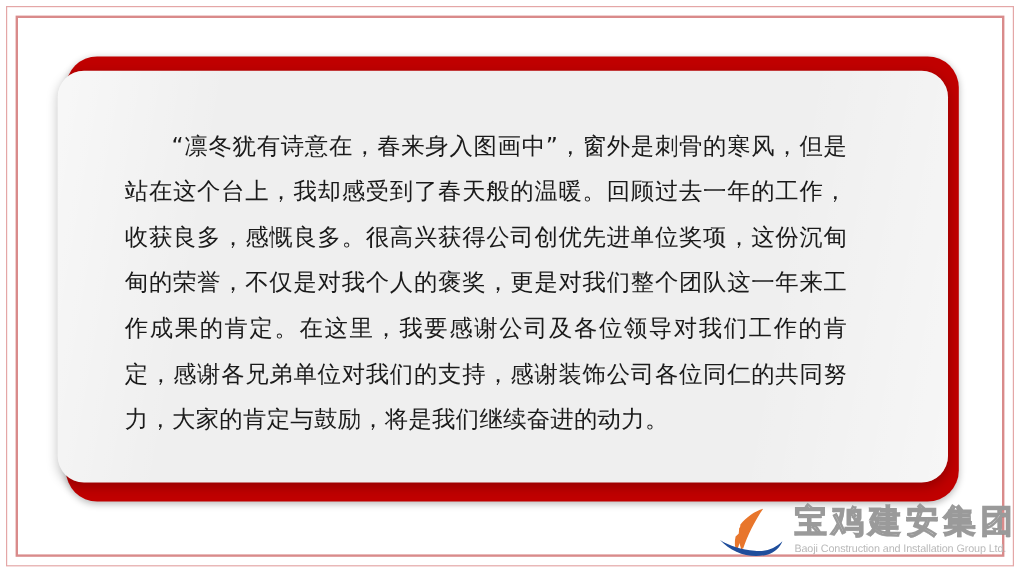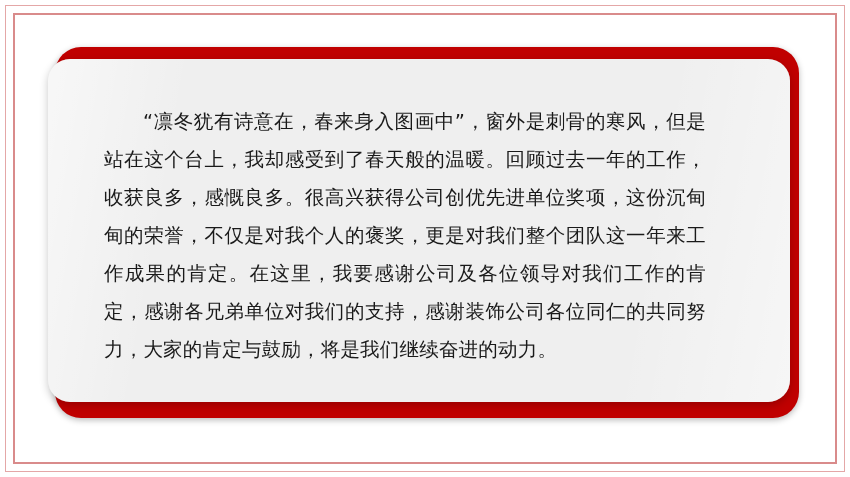--- a/index.html
+++ b/index.html
@@ -147,14 +147,26 @@
 
   <div class="frame-outer"></div>
   <div class="frame-inner"></div>
 
   <div class="card-red"></div>
 
   <div class="card-gray">
     <p class="body-text">“凛冬犹有诗意在，春来身入图画中”，窗外是刺骨的寒风，但是站在这个台上，我却感受到了春天般的温暖。回顾过去一年的工作，收获良多，感慨良多。很高兴获得公司创优先进单位奖项，这份沉甸甸的荣誉，不仅是对我个人的褒奖，更是对我们整个团队这一年来工作成果的肯定。在这里，我要感谢公司及各位领导对我们工作的肯定，感谢各兄弟单位对我们的支持，感谢装饰公司各位同仁的共同努力，大家的肯定与鼓励，将是我们继续奋进的动力。</p>
   </div>
 
+  <div class="logo">
+    <svg class="logo-mark" viewBox="0 0 62 46">
+      <path d="M40 2 C33 12 27 24 23 36 C21 30 20 22 21 15 C26 9 33 4 40 2 Z" fill="#e8762c"></path>
+      <path d="M33 10 C28 19 24 28 22 37 C20 31 19 24 20 18 C24 14 28 11 33 10 Z" fill="#e8762c"></path>
+      <path d="M26 20 C22 27 19 33 18 38 C16 34 16 29 17 25 C20 22 23 20 26 20 Z" fill="#e8762c"></path>
+      <path d="M4 28 C14 39 30 44 44 40 C50 38 54 34 56 29 C50 35 42 38 33 37 C22 36 12 33 4 28 Z" fill="#1f4e9c"></path>
+    </svg>
+    <div class="logo-words">
+      <div class="logo-cn">宝鸡建安集团</div>
+      <div class="logo-en">Baoji Construction and Installation Group Ltd.</div>
+    </div>
+  </div>
 
 </div>
 
 </body></html>

